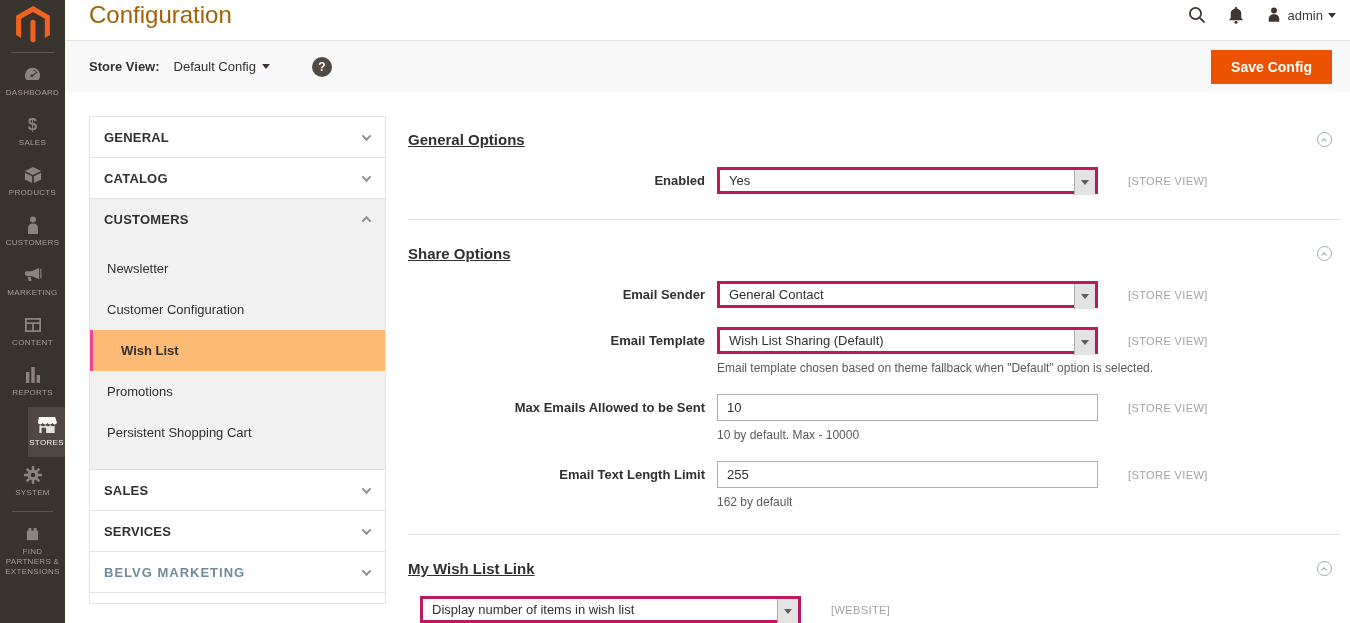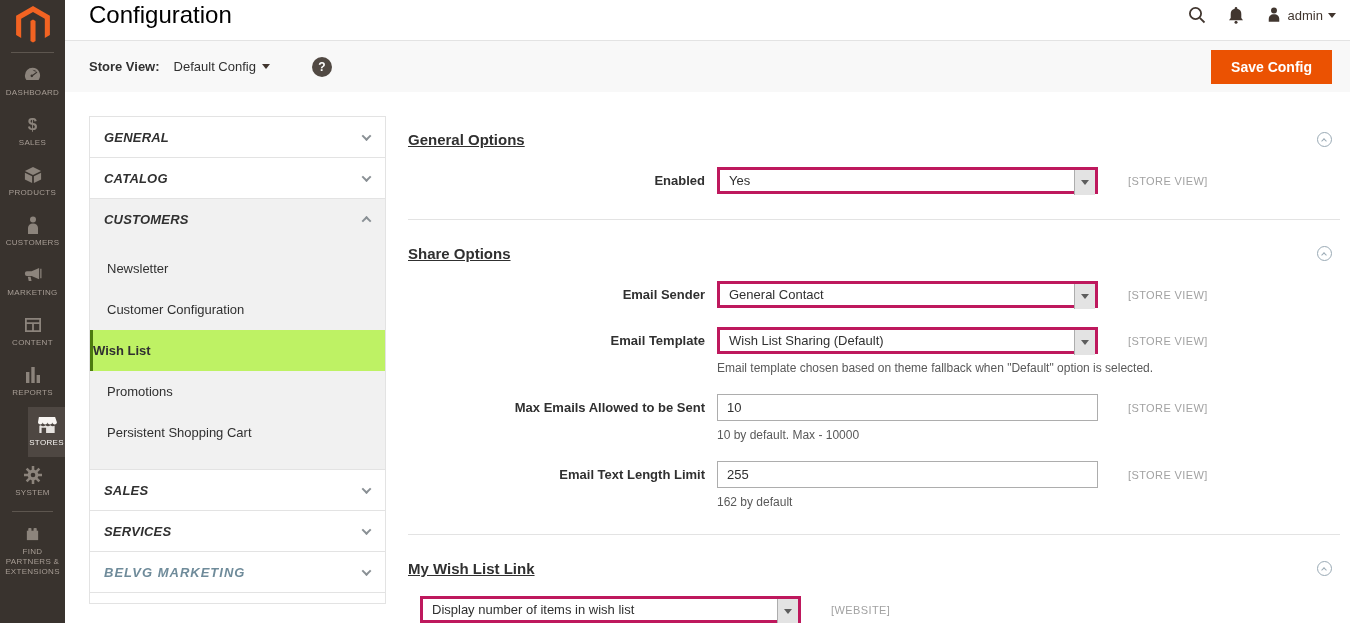--- a/index.html
+++ b/index.html
@@ -26,21 +26,21 @@
   .menu-item.active { background:#4e4742;margin-left:28px; }
   .menu-item.active .micon { color:#f8f5f2; }
   .menu-item.active .mlabel { color:#f8f5f2; }
   .menu-divider { height:1px; background:#5d564f; margin:4px 12px; }
   .icon-dollar::before { content:"$"; font-size:17px; font-weight:bold; color:#8c847c; }
 
   
   .main { flex:1; display:flex; flex-direction:column; height:623px; }
 
   .page-header { position:relative; height:44px; background:#fff; }
-  .page-title { font-size:24px; font-weight:400; color:#000000; padding:1px 0 0 24px; }
+  .page-title { font-size:24px; font-weight:400; color:#a16207; padding:1px 0 0 24px; }
   .header-actions { position:absolute; top:6px; right:14px; display:flex; align-items:center; color:#41362f; }
   .ha-btn { margin-left:22px; cursor:pointer; display:flex; align-items:center; }
   .admin-label { font-size:13px; color:#41362f; margin:0 5px 0 6px; }
   .caret-down { width:0; height:0; border-left:4px solid transparent; border-right:4px solid transparent; border-top:5px solid #41362f; display:inline-block; }
 
   
   .toolbar {
     height:56px; background:#f8f8f8; border-top:1px solid #e3e3e3;
     display:flex; align-items:center; padding:0 18px 0 24px;
   }
@@ -59,31 +59,31 @@
   }
 
   
   .content { flex:1; display:flex; align-items:flex-start; background:#fff; }
 
   
   .config-nav { width:297px; min-width:297px; margin:25px 0 0 24px; }
   .nav-section { border:1px solid #e3e3e3; margin-top:-1px; background:#fff; }
   .nav-header {
     height:40px; display:flex; align-items:center; justify-content:space-between;
-    padding:0 15px 0 14px; cursor:pointer;font-style:italic;
+    padding:0 15px 0 14px; cursor:pointer;
   }
   .nav-header .nh-label { font-size:13px; font-weight:700; color:#303030; letter-spacing:.2px; }
   .nav-section.expanded > .nav-header { background:#f1f1f1; }
   .chev { width:7px; height:7px; border-right:2px solid #8a9095; border-bottom:2px solid #8a9095; display:inline-block; }
   .chev.down { transform:rotate(45deg) translate(-1px,-1px); }
   .chev.up { transform:rotate(-135deg) translate(-1px,-1px); }
   .subnav { background:#f1f1f1; padding:9px 0 16px; }
   .subnav-item { padding:13px 10px 13px 17px; font-size:13px; color:#303030; cursor:pointer; }
   .subnav-item.active {
-    background:#bef264; border-left:3px solid #4d7c0f; padding-left:0; font-weight:700;
+    background:#fdba74; border-left:3px solid #ec4899; padding-left:28px; font-weight:700;
   }
   .nav-header .nh-label.belvg { color:#6f8b9a; letter-spacing:1px; font-weight:700; }
   .nav-tail { height:12px; border:1px solid #e3e3e3; margin-top:-1px; background:#fff; }
 
   
   .form-col { flex:1; margin:0 10px 0 22px; padding-top:14px; }
   .section-head { display:flex; align-items:center; justify-content:space-between; margin-top:25px; }
   .section-head:first-child { margin-top:25px; }
   .section-title { font-size:15px; font-weight:700; color:#303030;text-decoration:underline; }
   .collapse-circle {

